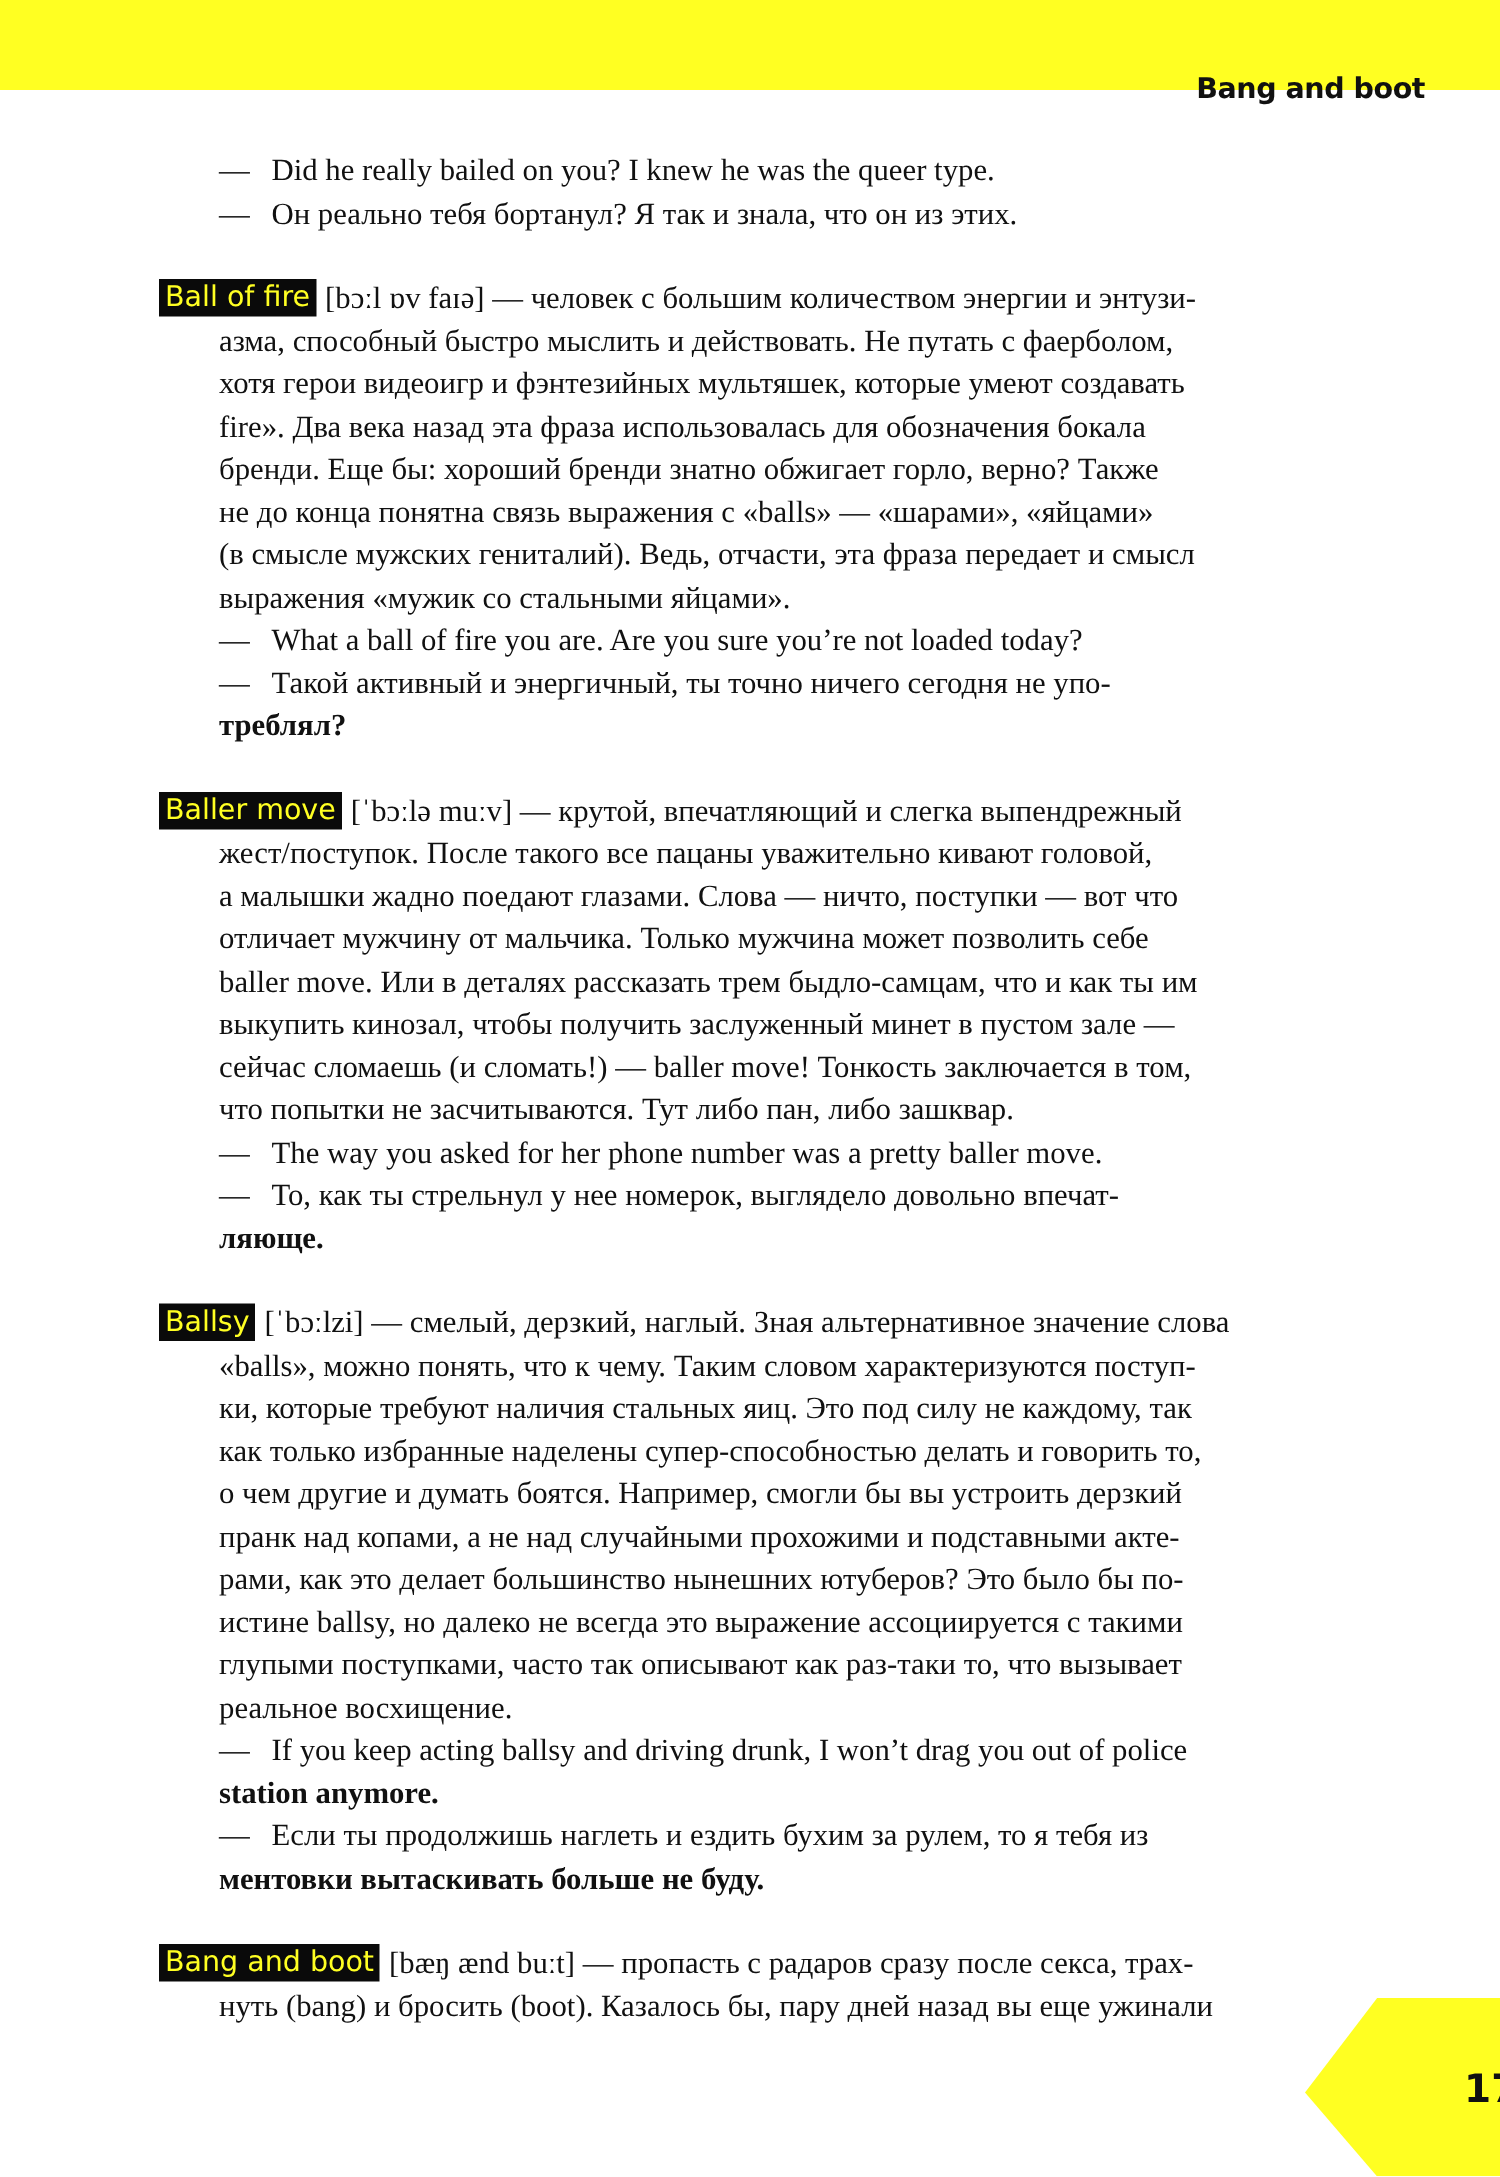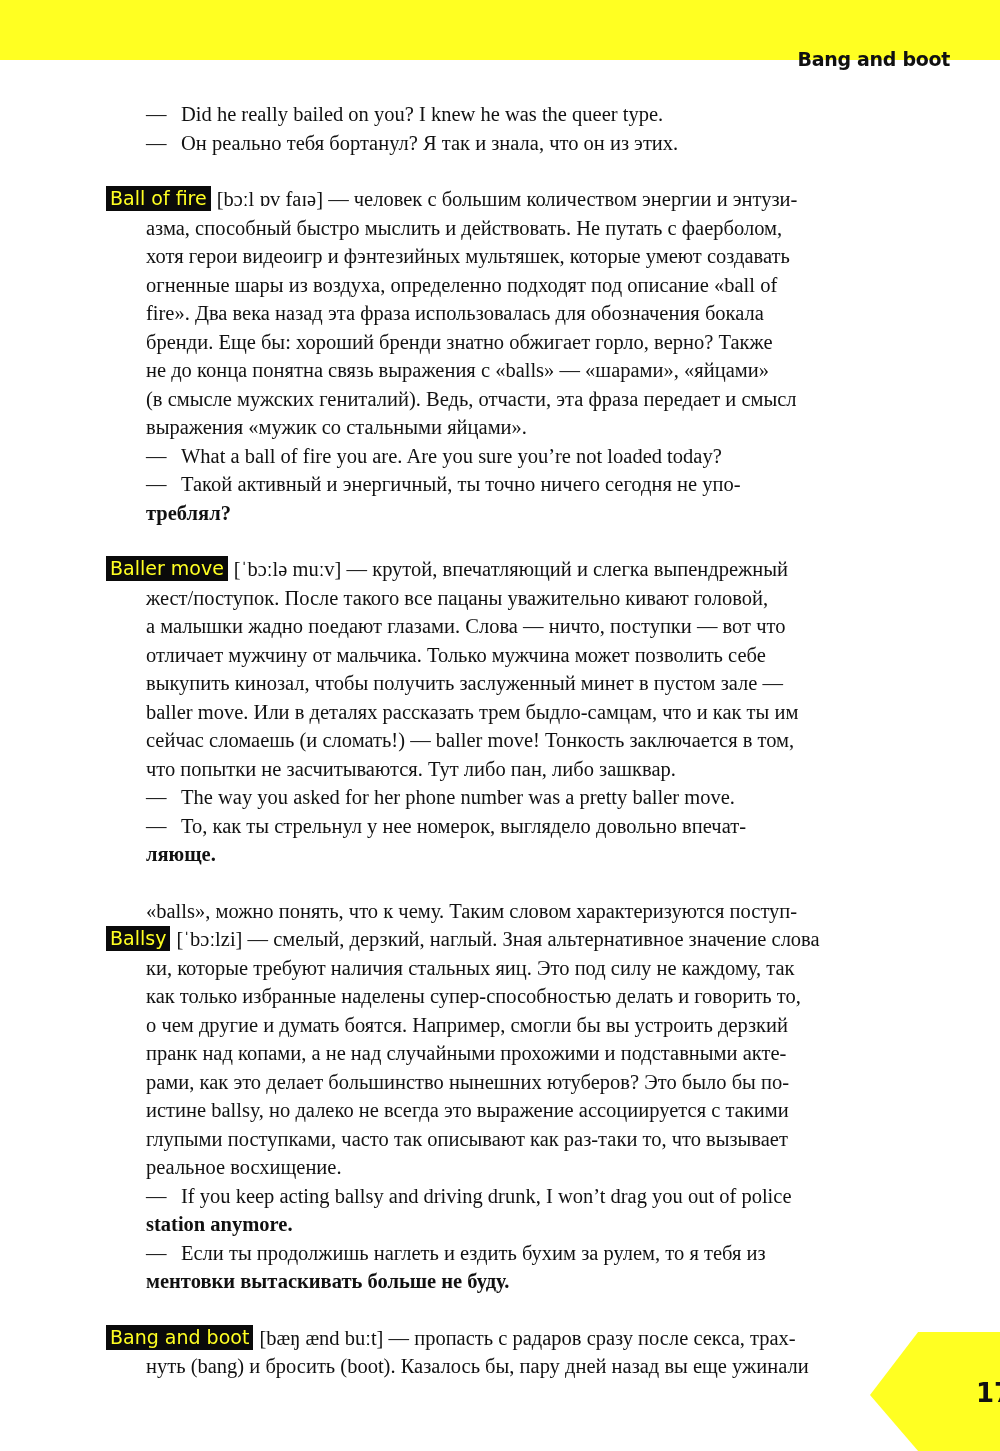--- a/index.html
+++ b/index.html
@@ -50,52 +50,51 @@
     <div class="line ex"><span class="dash">—</span><span>Did he really bailed on you? I knew he was the queer type.</span></div>
     <div class="line ex"><span class="dash">—</span><span>Он реально тебя бортанул? Я так и знала, что он из этих.</span></div>
   </div>
 
   <div class="gap"></div>
 
   <div class="entry">
     <div class="line hw-line"><span class="hw">Ball of fire</span><span>[bɔːl ɒv faɪə] — человек с большим количеством энергии и энтузи-</span></div>
     <div class="line body-line">азма, способный быстро мыслить и действовать. Не путать с фаерболом,</div>
     <div class="line body-line">хотя герои видеоигр и фэнтезийных мультяшек, которые умеют создавать</div>
-    <div class="line body-line">огненные шары из воздуха, определенно подходят под описание «ball of</div>
     <div class="line body-line">fire». Два века назад эта фраза использовалась для обозначения бокала</div>
     <div class="line body-line">бренди. Еще бы: хороший бренди знатно обжигает горло, верно? Также</div>
     <div class="line body-line">не до конца понятна связь выражения с «balls» — «шарами», «яйцами»</div>
     <div class="line body-line">(в смысле мужских гениталий). Ведь, отчасти, эта фраза передает и смысл</div>
     <div class="line body-line">выражения «мужик со стальными яйцами».</div>
     <div class="line ex"><span class="dash">—</span><span>What a ball of fire you are. Are you sure you’re not loaded today?</span></div>
     <div class="line ex"><span class="dash">—</span><span>Такой активный и энергичный, ты точно ничего сегодня не упо-</span></div>
     <div class="line ex-wrap">треблял?</div>
   </div>
 
   <div class="gap"></div>
 
   <div class="entry">
     <div class="line hw-line"><span class="hw">Baller move</span><span>[ˈbɔːlə muːv] — крутой, впечатляющий и слегка выпендрежный</span></div>
     <div class="line body-line">жест/поступок. После такого все пацаны уважительно кивают головой,</div>
     <div class="line body-line">а малышки жадно поедают глазами. Слова — ничто, поступки — вот что</div>
     <div class="line body-line">отличает мужчину от мальчика. Только мужчина может позволить себе</div>
+    <div class="line body-line">baller move. Или в деталях рассказать трем быдло-самцам, что и как ты им</div>
     <div class="line body-line">выкупить кинозал, чтобы получить заслуженный минет в пустом зале —</div>
-    <div class="line body-line">baller move. Или в деталях рассказать трем быдло-самцам, что и как ты им</div>
     <div class="line body-line">сейчас сломаешь (и сломать!) — baller move! Тонкость заключается в том,</div>
     <div class="line body-line">что попытки не засчитываются. Тут либо пан, либо зашквар.</div>
     <div class="line ex"><span class="dash">—</span><span>The way you asked for her phone number was a pretty baller move.</span></div>
     <div class="line ex"><span class="dash">—</span><span>То, как ты стрельнул у нее номерок, выглядело довольно впечат-</span></div>
     <div class="line ex-wrap">ляюще.</div>
   </div>
 
   <div class="gap"></div>
 
   <div class="entry">
+    <div class="line hw-line"><span class="hw">Ballsy</span><span>[ˈbɔːlzi] — смелый, дерзкий, наглый. Зная альтернативное значение слова</span></div>
     <div class="line body-line">«balls», можно понять, что к чему. Таким словом характеризуются поступ-</div>
-    <div class="line hw-line"><span class="hw">Ballsy</span><span>[ˈbɔːlzi] — смелый, дерзкий, наглый. Зная альтернативное значение слова</span></div>
     <div class="line body-line">ки, которые требуют наличия стальных яиц. Это под силу не каждому, так</div>
     <div class="line body-line">как только избранные наделены супер-способностью делать и говорить то,</div>
     <div class="line body-line">о чем другие и думать боятся. Например, смогли бы вы устроить дерзкий</div>
     <div class="line body-line">пранк над копами, а не над случайными прохожими и подставными акте-</div>
     <div class="line body-line">рами, как это делает большинство нынешних ютуберов? Это было бы по-</div>
     <div class="line body-line">истине ballsy, но далеко не всегда это выражение ассоциируется с такими</div>
     <div class="line body-line">глупыми поступками, часто так описывают как раз-таки то, что вызывает</div>
     <div class="line body-line">реальное восхищение.</div>
     <div class="line ex"><span class="dash">—</span><span>If you keep acting ballsy and driving drunk, I won’t drag you out of police</span></div>
     <div class="line ex-wrap">station anymore.</div>

